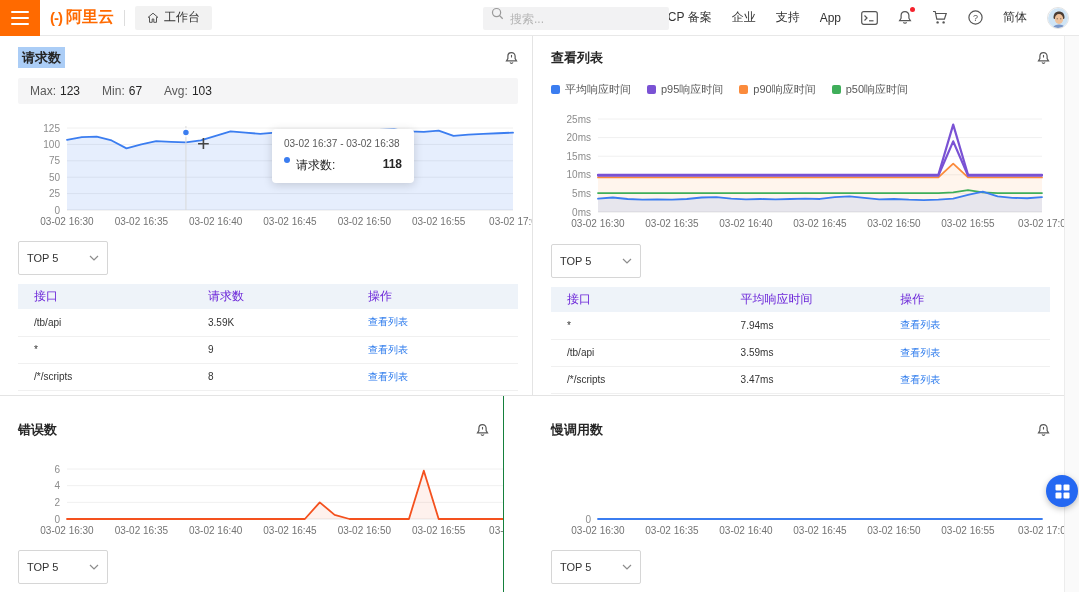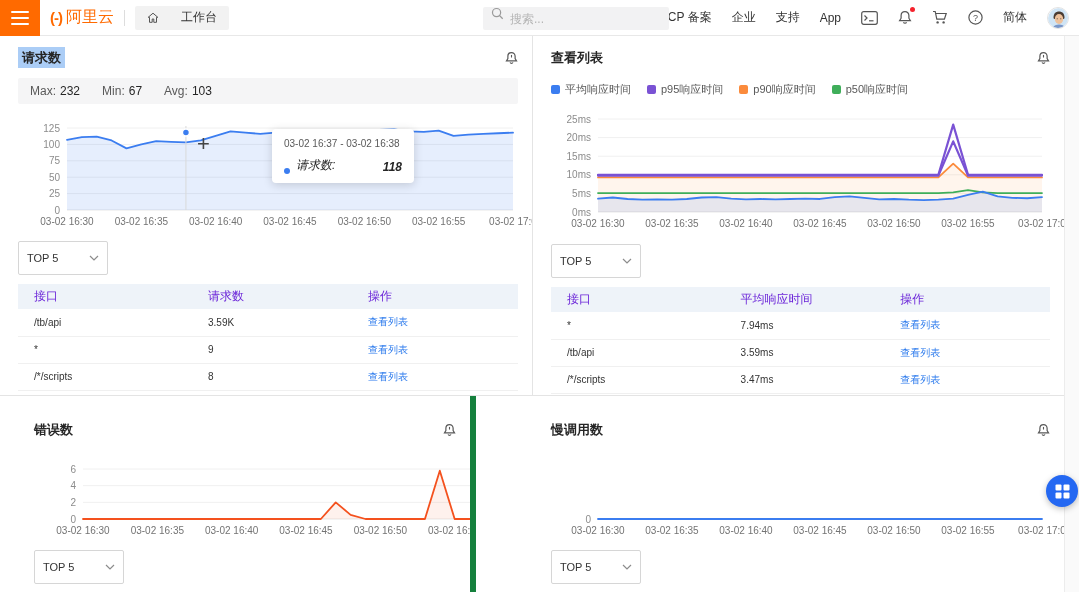--- a/index.html
+++ b/index.html
@@ -8,40 +8,40 @@
   body { position:relative; }
 
   
   .topbar { position:absolute; left:0; top:0; width:1079px; height:36px; background:#fff;
     border-bottom:1px solid #e8e8e8; display:flex; align-items:center; }
   .burger { width:40px; height:36px; background:#FF6A00; display:flex; flex-direction:column;
     justify-content:center; align-items:center; gap:4px; cursor:pointer; flex:0 0 auto; }
   .burger i { display:block; width:18px; height:2px; background:#fff; border-radius:1px; }
   .logo { display:flex; align-items:center; margin-left:10px; gap:4px; }
   .logo .mark { color:#FF6A00; font-weight:bold; font-size:15px; letter-spacing:-1px; }
-  .logo .txt { color:#FF6A00; font-weight:normal; font-size:16px;text-align:center; }
+  .logo .txt { color:#FF6A00; font-weight:bold; font-size:16px;text-align:center; }
   .vdiv { width:1px; height:16px; background:#ddd; margin:0 10px; }
   .wb-btn { background:#f2f2f2; border:none; border-radius:2px; height:24px; padding:0 12px;
-    font-size:12px; color:#333; display:flex; align-items:center; gap:22px; cursor:pointer; }
+    font-size:12px; color:#333; display:flex; align-items:center; gap:5px; cursor:pointer; }
   .search { position:absolute; left:483px; top:7px; width:186px; height:23px; background:#f2f2f3;
     border-radius:2px; display:flex; padding:0 8px; gap:6px; }
   .search input { border:none; background:transparent; outline:none; font-size:12px; width:130px;
     color:#333; font-family:inherit; }
   .search input::placeholder { color:#b5b5b5; }
   .nav { margin-left:auto; display:flex; align-items:center; gap:20px; padding-right:10px; font-size:12px; }
   .nav .nav-item { cursor:pointer; color:#333; white-space:nowrap; }
   .nav .ico { position:relative; display:flex; align-items:center; cursor:pointer; }
   .badge-dot { position:absolute; right:-3px; top:-3px; width:5px; height:5px; border-radius:50%; background:#f5222d; }
   .avatar { width:22px; height:22px; border-radius:50%; overflow:hidden; border:1px solid #e3e3e3; cursor:pointer; }
 
   
   .panel { position:absolute; background:#fff; overflow:hidden; padding:0 14px 0 18px; }
   .p-req  { left:0;   top:36px;  width:533px; height:360px; border-right:1px solid #e4e4e4; border-bottom:1px solid #e4e4e4; }
   .p-resp { left:533px;top:36px;  width:531px; height:360px; border-bottom:1px solid #e4e4e4; }
-  .p-err  { left:0;   top:396px; width:460px; height:196px; border-right:6px solid #15803d;margin-left:16px; }
+  .p-err  { left:0;   top:396px; width:504px; height:196px; border-right:1px solid #15803d; }
   .p-slow { left:533px;top:396px; width:531px; height:196px; }
   .scroll-strip { position:absolute; left:1064px; top:36px; width:15px; height:556px;
     background:#fafafa; border-left:1px solid #ececec; }
 
   .panel-head { display:flex; align-items:center; justify-content:space-between; margin-top:12px; height:20px; }
   .panel-head.lower { margin-top:24px; }
   .panel-title { font-size:13px; font-weight:bold; color:#262626; }
   .panel-title .hl { background:#abcdf6; padding:3px 4px; }
   .alarm { cursor:pointer; display:flex; align-items:center; color:#595959; }
 
@@ -54,21 +54,21 @@
   .legend-item i { width:9px; height:9px; border-radius:2px; display:inline-block; }
 
   .chart-wrap { position:relative; margin-top:10px; }
   .p-resp .chart-wrap { margin-top:8px; }
   .p-err .chart-wrap, .p-slow .chart-wrap { margin-top:14px; }
   svg.chart { display:block; overflow:visible; }
 
   .tooltip { position:absolute; left:254px; top:15px; width:142px; background:#fff; border-radius:4px;
     box-shadow:0 2px 10px rgba(0,0,0,.16); padding:9px 12px; z-index:5; }
   .tt-title { font-size:10px; color:#595959; white-space:nowrap; }
-  .tt-row { margin-top:8px; display:flex; align-items:flex-end; font-size:12px; color:#262626;font-style:italic; }
+  .tt-row { margin-top:8px; display:flex; align-items:flex-start; font-size:12px; color:#262626; }
   .tt-row .dot { width:6px; height:6px; border-radius:50%; background:#3b7df0; margin-right:6px; }
   .tt-row b { margin-left:auto; font-weight:bold; }
   .crosshair { position:absolute; left:179px; top:22px; font-size:22px; font-weight:100;
     color:#444; line-height:16px; z-index:4; pointer-events:none; }
 
   .select { margin-top:12px; width:90px; height:22px; border:1px solid #d6d6d6; border-radius:2px;
     display:inline-flex; align-items:center; justify-content:space-between; padding:16px 8px;
     font-size:11px; color:#333; cursor:pointer; background:#fff; }
   .p-err .select, .p-slow .select { margin-top:8px; }
 
@@ -167,21 +167,21 @@
     <h3 class="panel-title"><span class="hl">请求数</span></h3>
     <span class="alarm">
       <svg width="13" height="14" viewBox="0 0 14 15">
           <path d="M7 1.6c-2.3 0-3.9 1.7-3.9 4v2.6L1.6 10.6h10.8L10.9 8.2V5.6c0-2.3-1.6-4-3.9-4z" fill="none" stroke="#595959" stroke-width="1.3"></path>
           <path d="M5.5 12.2a1.6 1.6 0 0 0 3 0" fill="none" stroke="#595959" stroke-width="1.3"></path>
           <line x1="7" y1="4.2" x2="7" y2="7" stroke="#595959" stroke-width="1.2"></line>
         </svg>
     </span>
   </div>
   <div class="statsbar">
-    <span class="stat"><span>Max:</span><b>232</b></span>
+    <span class="stat"><span>Max:</span><b>123</b></span>
     <span class="stat"><span>Min:</span><b>67</b></span>
     <span class="stat"><span>Avg:</span><b>103</b></span>
   </div>
   <div class="chart-wrap">
     <svg id="chart-requests" class="chart" width="501" height="115">
         <line x1="49" y1="96" x2="495" y2="96" stroke="#e7e7e7" stroke-width="1"></line>
         <text x="42" y="99.5" text-anchor="end" font-size="10" fill="#8c8c8c" font-family="Liberation Sans, DejaVu Sans, sans-serif">0</text>
         <line x1="49" y1="79.6" x2="495" y2="79.6" stroke="#f0f0f0" stroke-width="1"></line>
         <text x="42" y="83.1" text-anchor="end" font-size="10" fill="#8c8c8c" font-family="Liberation Sans, DejaVu Sans, sans-serif">25</text>
         <line x1="49" y1="63.199999999999996" x2="495" y2="63.199999999999996" stroke="#f0f0f0" stroke-width="1"></line>

